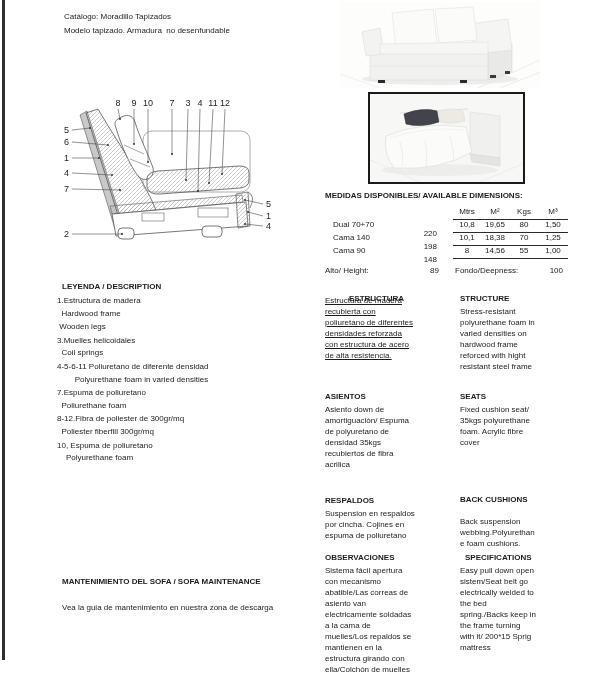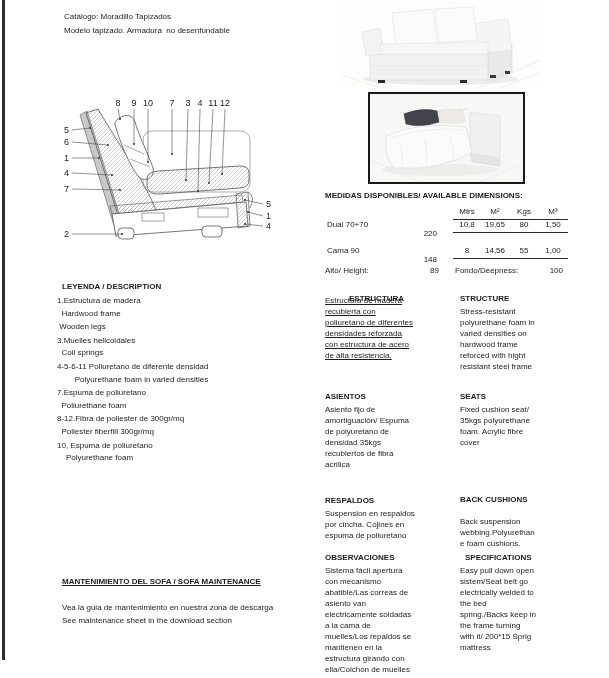--- a/index.html
+++ b/index.html
@@ -23,21 +23,21 @@
   .photo1{left:340px;top:2px;width:200px;height:86px;background:#fdfdfc;}
   .photo2{left:368px;top:92px;width:153px;height:88px;background:#f8f8f7;border:2px solid #1a1a1a;}
 
   
   .diagram{left:52px;top:88px;width:260px;height:172px;}
 
   
   .dims-title{left:325px;top:191px;}
   .dim-table{left:325px;top:204px;width:243px;height:70px;}
   .dim-row{position:absolute;left:0;width:243px;height:13px;}
-  .dim-name{position:absolute;left:2px;top:1px;width:90px;}
+  .dim-name{position:absolute;left:8px;top:1px;width:90px;}
   .dim-width{position:absolute;left:90px;top:1px;width:22px;text-align:right;margin-top:9px;}
   .dim-nums{position:absolute;left:128px;top:0;width:115px;height:13px;border-bottom:1px solid #2a2a2a;}
   .dim-cell{position:absolute;top:1px;width:28px;text-align:center;}
   .c0{left:0;} .c1{left:28px;} .c2{left:57px;} .c3{left:85px;width:30px;}
   .alto-row{left:325px;top:266px;width:243px;height:12px;}
   .alto-label{position:absolute;left:0;top:0;}
   .alto-val{position:absolute;left:92px;top:0;width:22px;text-align:right;}
   .fondo-label{position:absolute;left:130px;top:0;}
   .fondo-val{position:absolute;left:216px;top:0;width:22px;text-align:right;}
 
@@ -51,21 +51,21 @@
   .sec-title-en{left:460px;}
   .sec-body{line-height:11px;}
   .body-es{left:325px;width:130px;}
   .body-en{left:460px;width:122px;}
   .t-estructura{top:294px;margin-left:24px;} .t-asientos{top:392px;} .t-respaldos{top:496px;} .t-observ{top:553px;}
   .t-structure{top:294px;} .t-seats{top:392px;} .t-backcush{top:495px;} .t-specs{top:553px;left:465px;}
   .b-estructura{top:295px;text-decoration:underline;} .b-asientos{top:404px;} .b-respaldos{top:508px;} .b-observ{top:565px;}
   .b-structure{top:306px;} .b-seats{top:404px;} .b-backcush{top:508px;margin-top:8px;} .b-specs{top:565px;}
 
   
-  .maint-title{left:62px;top:577px;text-decoration:underline;}
+  .maint-title{left:62px;top:577px;}
   .maint-body{left:62px;top:602px;line-height:12.5px;}
 
   svg{display:block;}
 </style>
 </head>
 <body>
 
 <div class="abs left-rule"></div>
 
 <div class="abs header">
@@ -219,20 +219,30 @@
   <div class="dim-row" style="top:15px;">
     <span class="dim-name">Dual 70+70</span>
     <span class="dim-width">220</span>
     <span class="dim-nums">
       <span class="dim-cell c0">10,8</span>
       <span class="dim-cell c1">19,65</span>
       <span class="dim-cell c2">80</span>
       <span class="dim-cell c3">1,50</span>
     </span>
   </div>
+  <div class="dim-row" style="top:28px;">
+    <span class="dim-name">Cama 140</span>
+    <span class="dim-width">198</span>
+    <span class="dim-nums">
+      <span class="dim-cell c0">10,1</span>
+      <span class="dim-cell c1">18,38</span>
+      <span class="dim-cell c2">70</span>
+      <span class="dim-cell c3">1,25</span>
+    </span>
+  </div>
   <div class="dim-row" style="top:41px;">
     <span class="dim-name">Cama 90</span>
     <span class="dim-width">148</span>
     <span class="dim-nums">
       <span class="dim-cell c0">8</span>
       <span class="dim-cell c1">14,56</span>
       <span class="dim-cell c2">55</span>
       <span class="dim-cell c3">1,00</span>
     </span>
   </div>
@@ -285,21 +295,21 @@
 de alta resistencia.</div>
 <div class="abs b sec-title-en t-structure">STRUCTURE</div>
 <div class="abs sec-body preline body-en b-structure">Stress-resistant
 polyurethane foam in
 varied densities on
 hardwood frame
 reforced with hight
 resistant steel frame</div>
 
 <div class="abs b sec-title-es t-asientos">ASIENTOS</div>
-<div class="abs sec-body preline body-es b-asientos">Asiento fijo de
+<div class="abs sec-body preline body-es b-asientos">Asiento down de
 amortiguación/ Espuma
 de polyuretano de
 densidad 35kgs
 recubiertos de fibra
 acrilica</div>
 <div class="abs b sec-title-en t-seats">SEATS</div>
 <div class="abs sec-body preline body-en b-seats">Fixed cushion seat/
 35kgs polyurethane
 foam. Acrylic fibre
 cover</div>
@@ -331,14 +341,13 @@
 electrically welded to
 the bed
 spring./Backs keep in
 the frame turning
 with it/ 200*15 Sprig
 mattress</div>
 
 <div class="abs maint-title b">MANTENIMIENTO DEL SOFA / SOFA MAINTENANCE</div>
 <div class="abs maint-body">
   <div>Vea la guia de mantenimiento en nuestra zona de descarga</div>
-  <div>See maintenance sheet in the download section</div>
 </div>
 
 </body></html>

